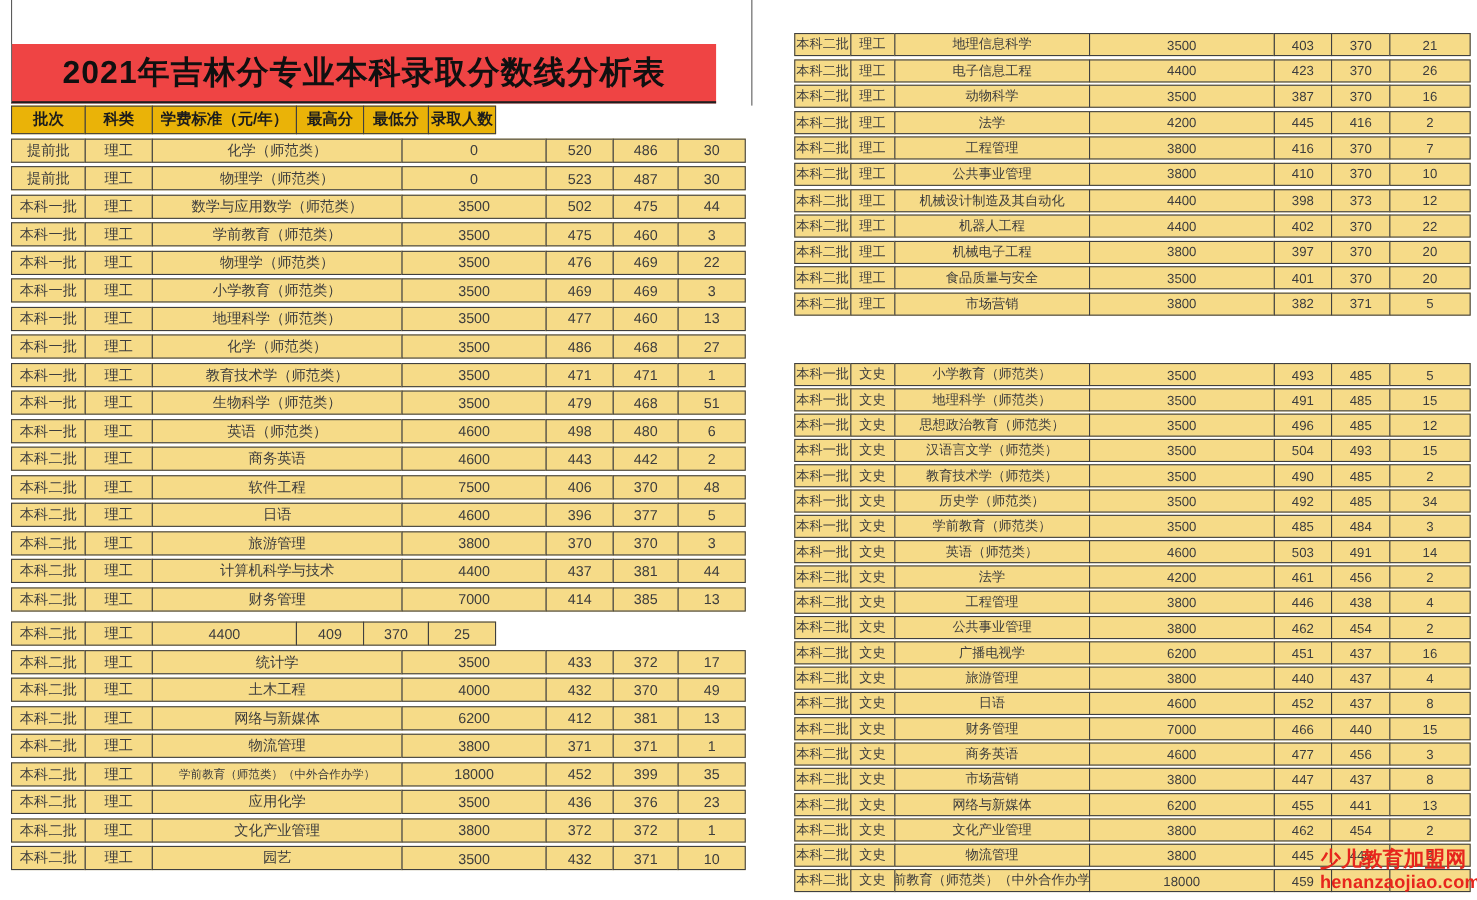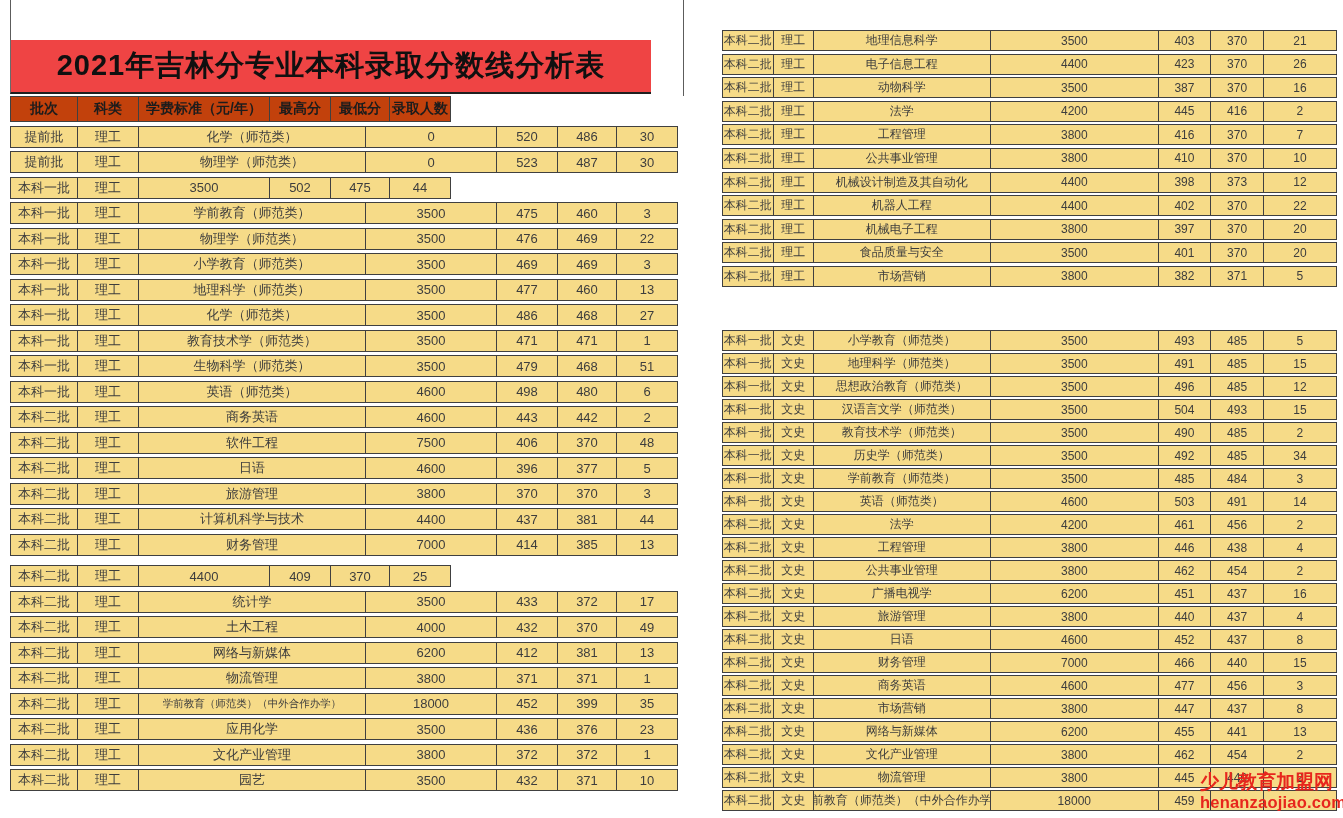--- a/index.html
+++ b/index.html
@@ -19,21 +19,21 @@
   .vline{position:absolute;width:1px;background:#5c5c5c}
   .trow{display:flex}
   .tcell{
     box-sizing:border-box;height:22px;margin-left:-1px;
     border:1px solid #404040;background:#f6db88;
     display:flex;align-items:center;justify-content:center;
     font-size:13px;color:#3d3d3d;white-space:nowrap;overflow:hidden;
   }
   .trow .tcell:first-child{margin-left:0}
   .lt .trow{margin-bottom:3.5px}
-  .header .tcell{background:#c2410c;font-weight:bold;font-size:14px;height:26px;color:#1c1c1c}
+  .header .tcell{background:#eab308;font-weight:bold;font-size:14px;height:26px;color:#1c1c1c}
   
   .lt .c0{width:68px}.lt .c1{width:62px}.lt .c2{width:228px}
   .lt .c3{width:132px}.lt .c4{width:62px}.lt .c5{width:60px}.lt .c6{width:62px}
   
   .rt .tcell{height:21px;font-size:12px}
   .rt-t .trow{margin-bottom:2.6px}
   .rt-b .trow{margin-bottom:2px}
   .rt .c0{width:53px}.rt .c1{width:42px}.rt .c2{width:183px}
   .rt .c3{width:173px}.rt .c4{width:55px}.rt .c5{width:55px}.rt .c6{width:76px}
   .tight{font-size:10.5px}
@@ -75,20 +75,21 @@
       <div class="tcell c1">理工</div>
       <div class="tcell c2">物理学（师范类）</div>
       <div class="tcell c3">0</div>
       <div class="tcell c4">523</div>
       <div class="tcell c5">487</div>
       <div class="tcell c6">30</div>
     </div>
     <div class="trow">
       <div class="tcell c0">本科一批</div>
       <div class="tcell c1">理工</div>
+      <div class="tcell c2">数学与应用数学（师范类）</div>
       <div class="tcell c3">3500</div>
       <div class="tcell c4">502</div>
       <div class="tcell c5">475</div>
       <div class="tcell c6">44</div>
     </div>
     <div class="trow">
       <div class="tcell c0">本科一批</div>
       <div class="tcell c1">理工</div>
       <div class="tcell c2">学前教育（师范类）</div>
       <div class="tcell c3">3500</div>

